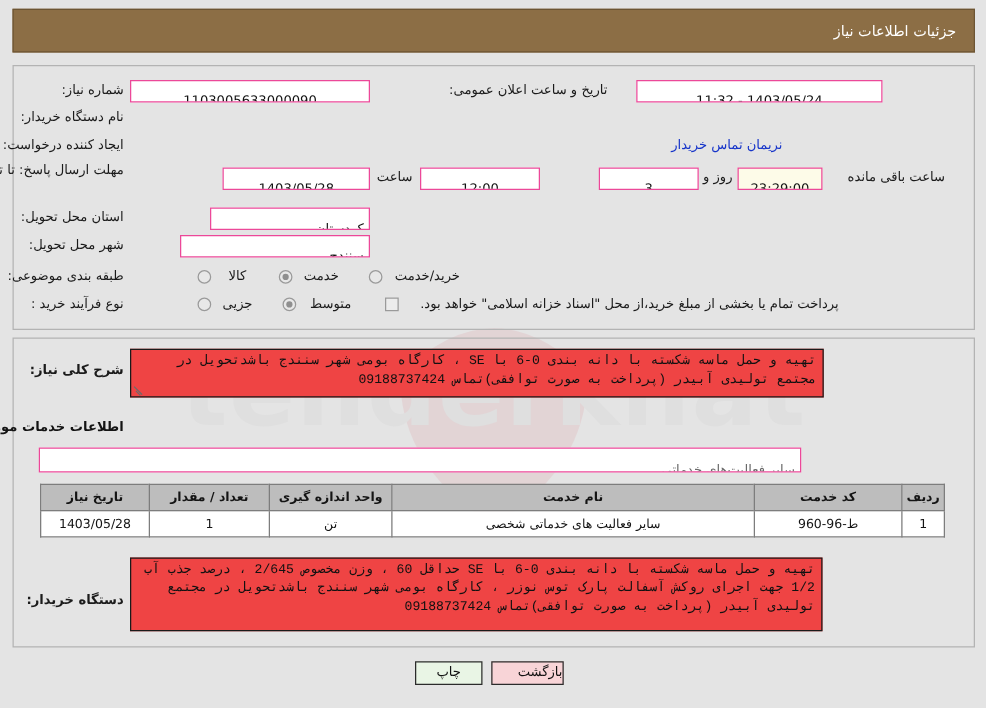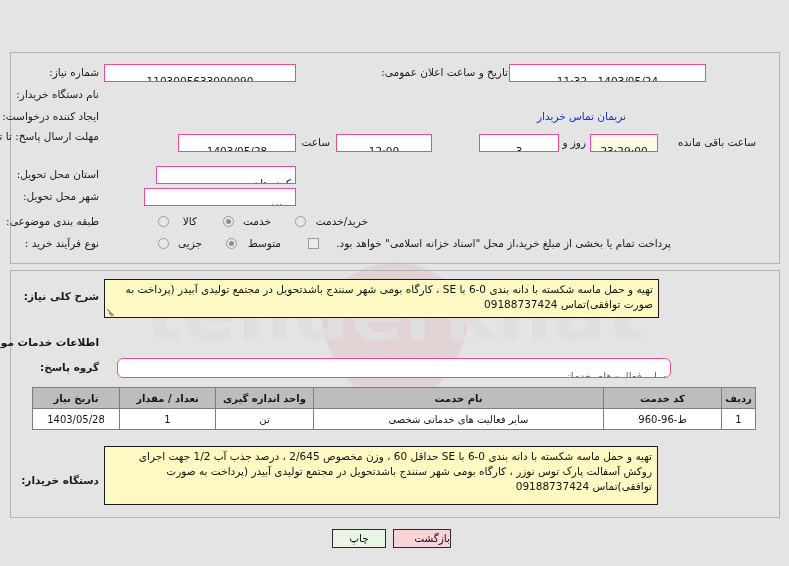--- a/index.html
+++ b/index.html
@@ -121,29 +121,30 @@
     background: #ececec;
     box-sizing: border-box;
     z-index: 4;
   }
 
   
   .textarea {
     position: absolute;
     box-sizing: border-box;
     border: 1px solid #1a1a1a;
-    background: #fef9c3;
+    background: #ef4444;
     font-size: 10.5px;
     color: #111111;
     line-height: 15px;
     padding: 2px 5px 2px 5px;
     text-align: right;
     overflow: hidden;
     z-index: 4;
     direction: rtl;
+    font-family: Liberation Mono, monospace;
   }
   .resize-grip {
     position: absolute;
     left: 1px;
     bottom: 1px;
     width: 9px;
     height: 9px;
     z-index: 5;
   }
   .resize-grip::before,
@@ -228,44 +229,47 @@
 
 <div id="page">
 
   <svg class="watermark" viewBox="0 0 789 566" xmlns="http://www.w3.org/2000/svg">
     <g opacity="0.17">
       <path d="M320 300 Q395 225 470 300 Q470 375 395 420 Q320 375 320 300 Z" fill="#d98a92"></path>
       <text x="395" y="340" font-family="DejaVu Sans, sans-serif" font-size="78" font-weight="bold" fill="#c8c8c8" text-anchor="middle" letter-spacing="1">tenderkhat</text>
     </g>
   </svg>
 
+  <div class="header-bar">
+    <span>جزئیات اطلاعات نیاز</span>
+  </div>
 
   <div class="panel" id="panel-top"></div>
 
   <div class="lbl" style="right:690px; top:66px;">شماره نیاز:</div>
   <div class="fld" style="right:493px; top:64px; width:192px;">1103005633000090</div>
-  <div class="lbl" style="right:281px; top:66px;margin-left:11px;">تاریخ و ساعت اعلان عمومی:</div>
+  <div class="lbl" style="right:303px; top:66px;margin-left:11px;">تاریخ و ساعت اعلان عمومی:</div>
   <div class="fld" style="right:83px; top:64px; width:197px;">1403/05/24 - 11:32</div>
 
   <div class="lbl" style="right:690px; top:88px;">نام دستگاه خریدار:</div>
 
   <div class="lbl" style="right:690px; top:110px;">ایجاد کننده درخواست:</div>
   <a class="linktxt" style="right:163px; top:110px;" href="#">نریمان تماس خریدار</a>
 
   <div class="lbl" style="right:690px; top:130px; line-height:13px; text-align:right;">مهلت ارسال پاسخ: تا تاریخ:</div>
   <div class="fld" style="right:493px; top:134px; width:118px;">1403/05/28</div>
   <div class="lbl" style="right:459px; top:136px;">ساعت</div>
   <div class="fld" style="right:357px; top:134px; width:96px;">12:00</div>
   <div class="fld" style="right:230px; top:134px; width:80px;">3</div>
   <div class="lbl" style="right:203px; top:136px;">روز و</div>
   <div class="fld cream" style="right:131px; top:134px; width:68px;">23:29:00</div>
   <div class="lbl" style="right:33px; top:136px;">ساعت باقی مانده</div>
 
   <div class="lbl" style="right:690px; top:168px;">استان محل تحویل:</div>
-  <div class="fld right" style="right:493px; top:166px; width:140px;">کردستان</div>
+  <div class="fld right" style="right:493px; top:166px; width:128px;">کردستان</div>
 
   <div class="lbl" style="right:690px; top:190px;">شهر محل تحویل:</div>
   <div class="fld right" style="right:493px; top:188px; width:152px;">سنندج</div>
 
   <div class="lbl" style="right:690px; top:215px;">طبقه بندی موضوعی:</div>
   <span class="radio" style="right:620px; top:216px;"></span>
   <div class="lbl" style="right:592px; top:215px;">کالا</div>
   <span class="radio on" style="right:555px; top:216px;"></span>
   <div class="lbl" style="right:518px; top:215px;">خدمت</div>
   <span class="radio" style="right:483px; top:216px;"></span>
@@ -283,21 +287,21 @@
 
   <div class="lbl lbl-bold" style="right:690px; top:290px;">شرح کلی نیاز:</div>
   <div class="textarea" style="right:130px; top:279px; width:555px; height:39px;">
     <span>تهیه و حمل ماسه شکسته با دانه بندی  0-6 با  SE ، کارگاه بومی شهر سنندج باشدتحویل در مجتمع تولیدی آبیدر (پرداخت به صورت توافقی)تماس 09188737424</span>
     <span class="resize-grip"></span>
   </div>
 
   <div class="section-head" style="right:690px; top:336px;">اطلاعات خدمات مورد نیاز</div>
 
   <div class="lbl lbl-bold" style="right:690px; top:361px;">گروه پاسخ:</div>
-  <div class="fld right" style="right:118px; top:358px; width:554px; height:20px; line-height:18px; color:#6a6a6a;border-radius:6px;">سایر فعالیت‌های خدماتی</div>
+  <div class="fld right" style="right:148px; top:358px; width:610px; height:20px; line-height:18px; color:#6a6a6a;">سایر فعالیت‌های خدماتی</div>
 
   <div class="tbl-wrap">
     <table class="grid">
       <colgroup>
         <col style="width:34px">
           <col style="width:118px">
           <col style="width:290px">
         <col style="width:98px">
           <col style="width:96px">
           <col style="width:87px">

